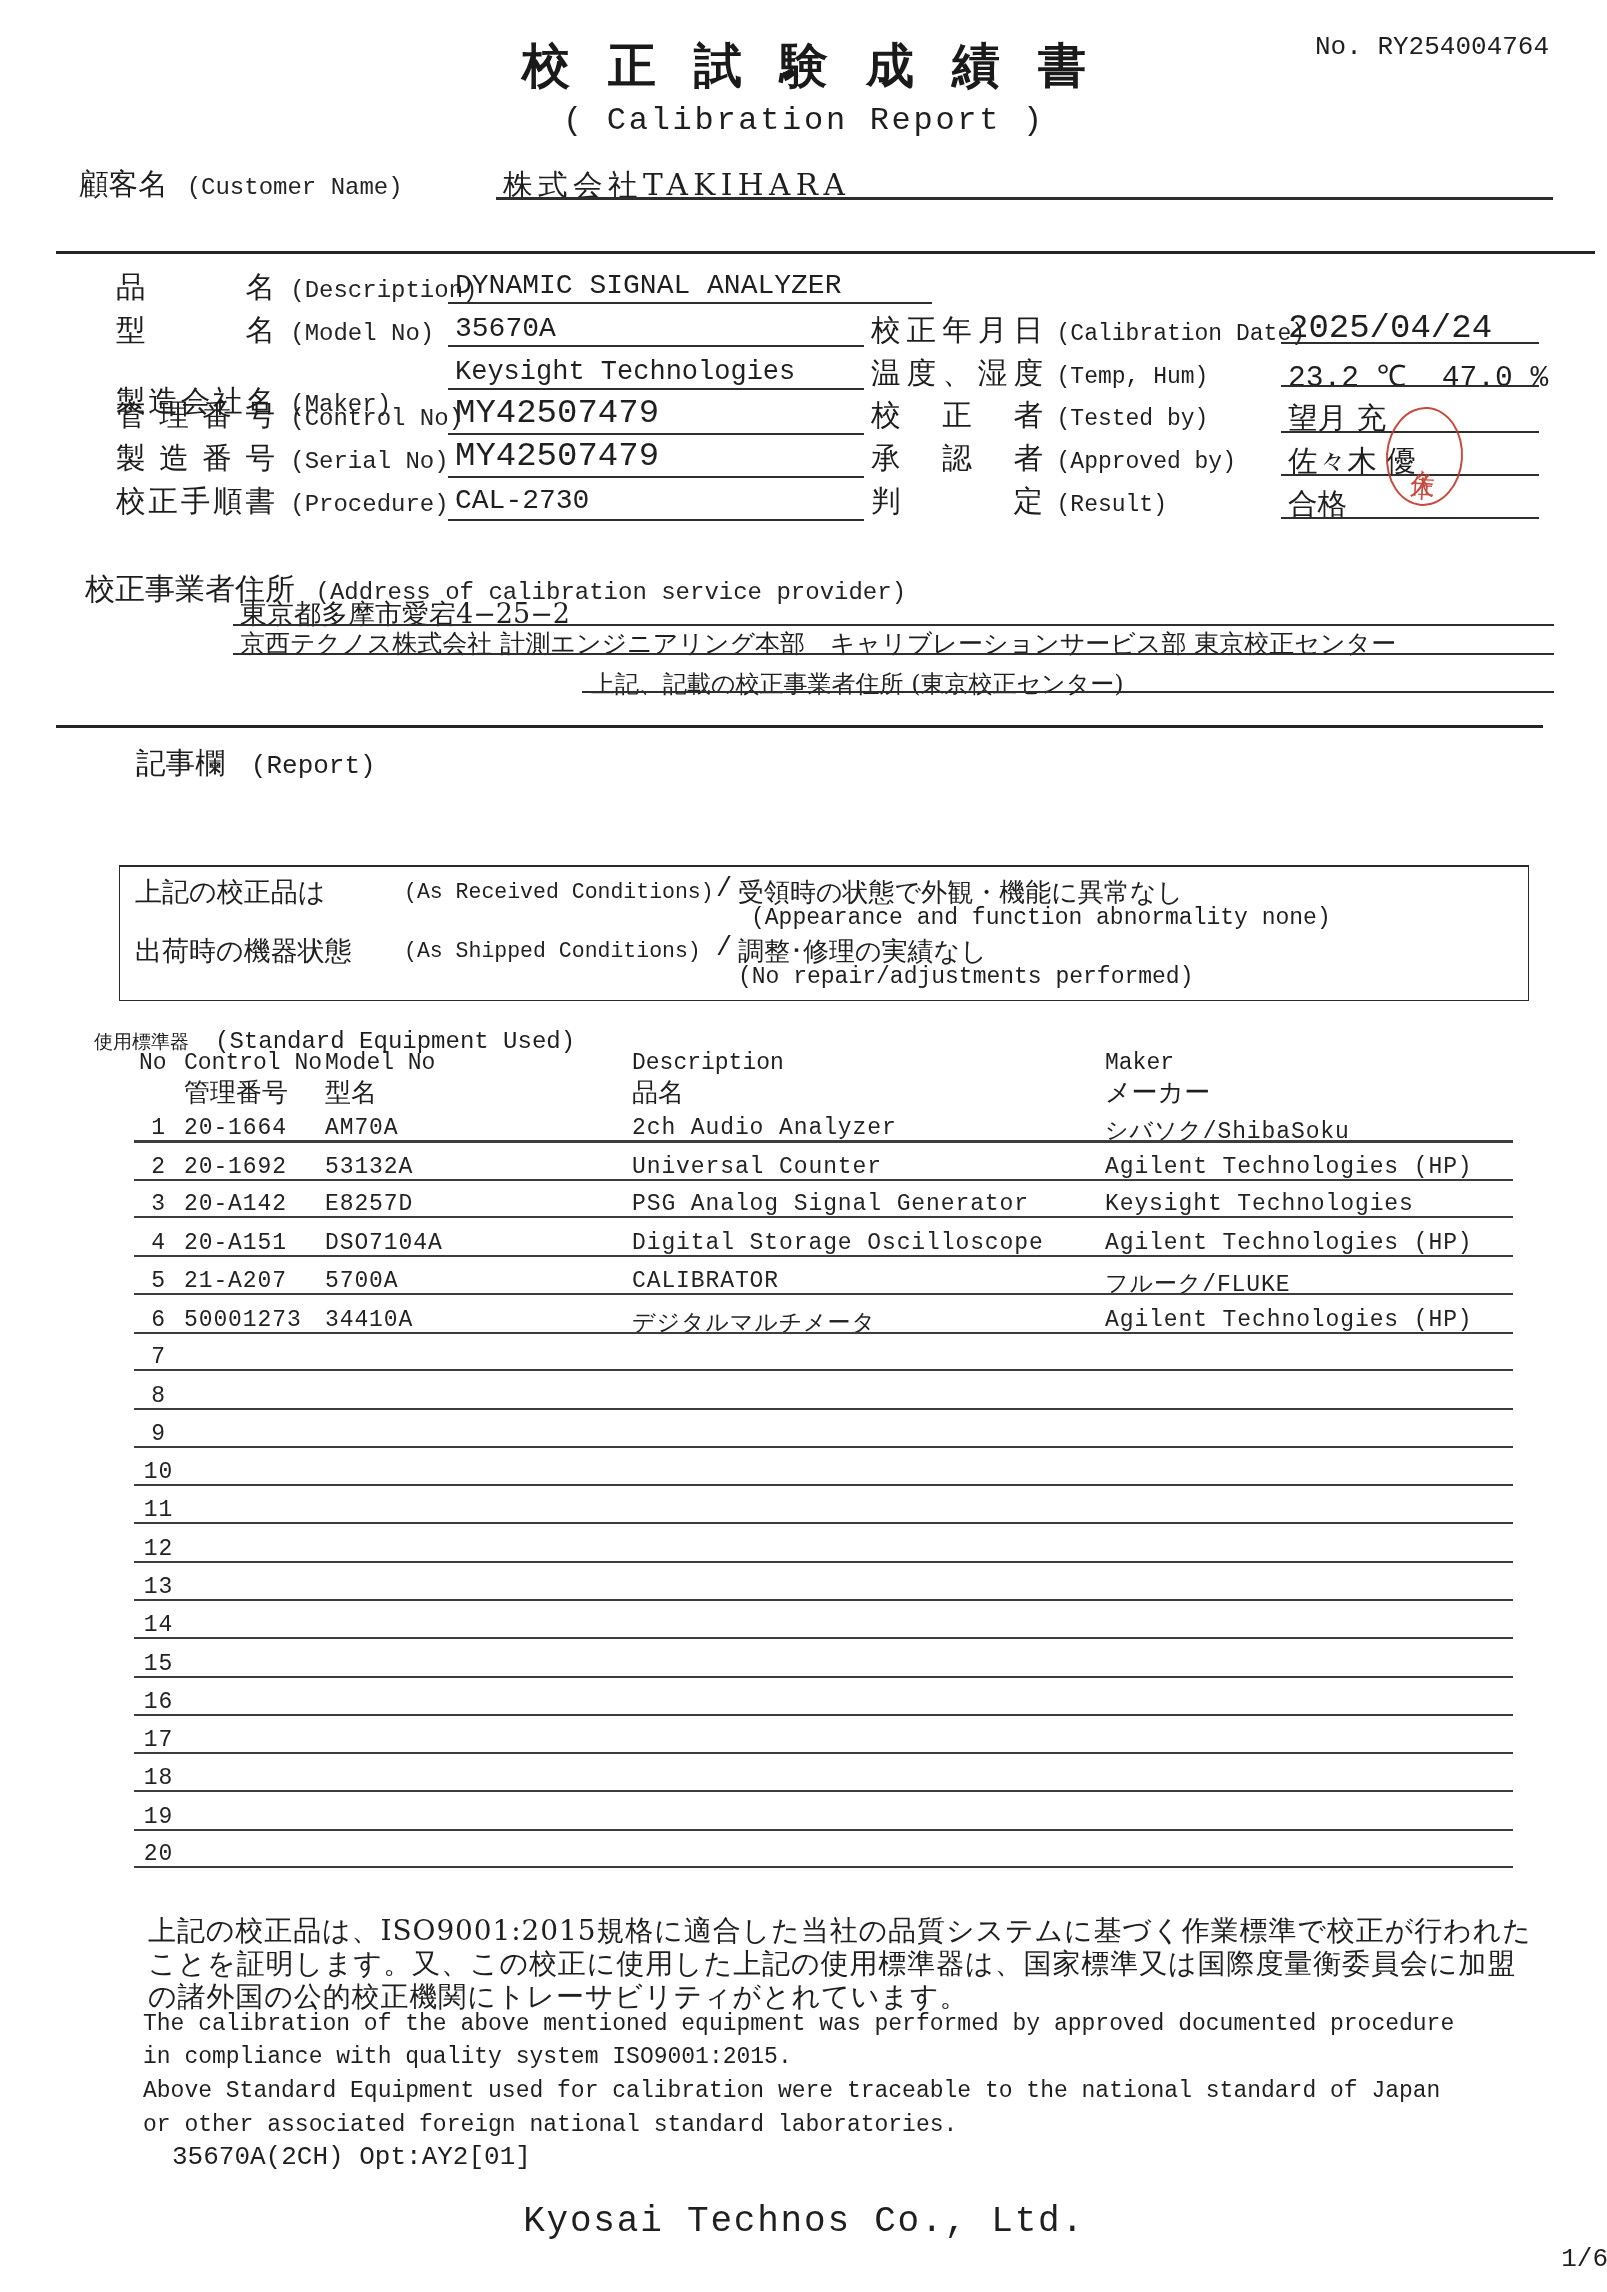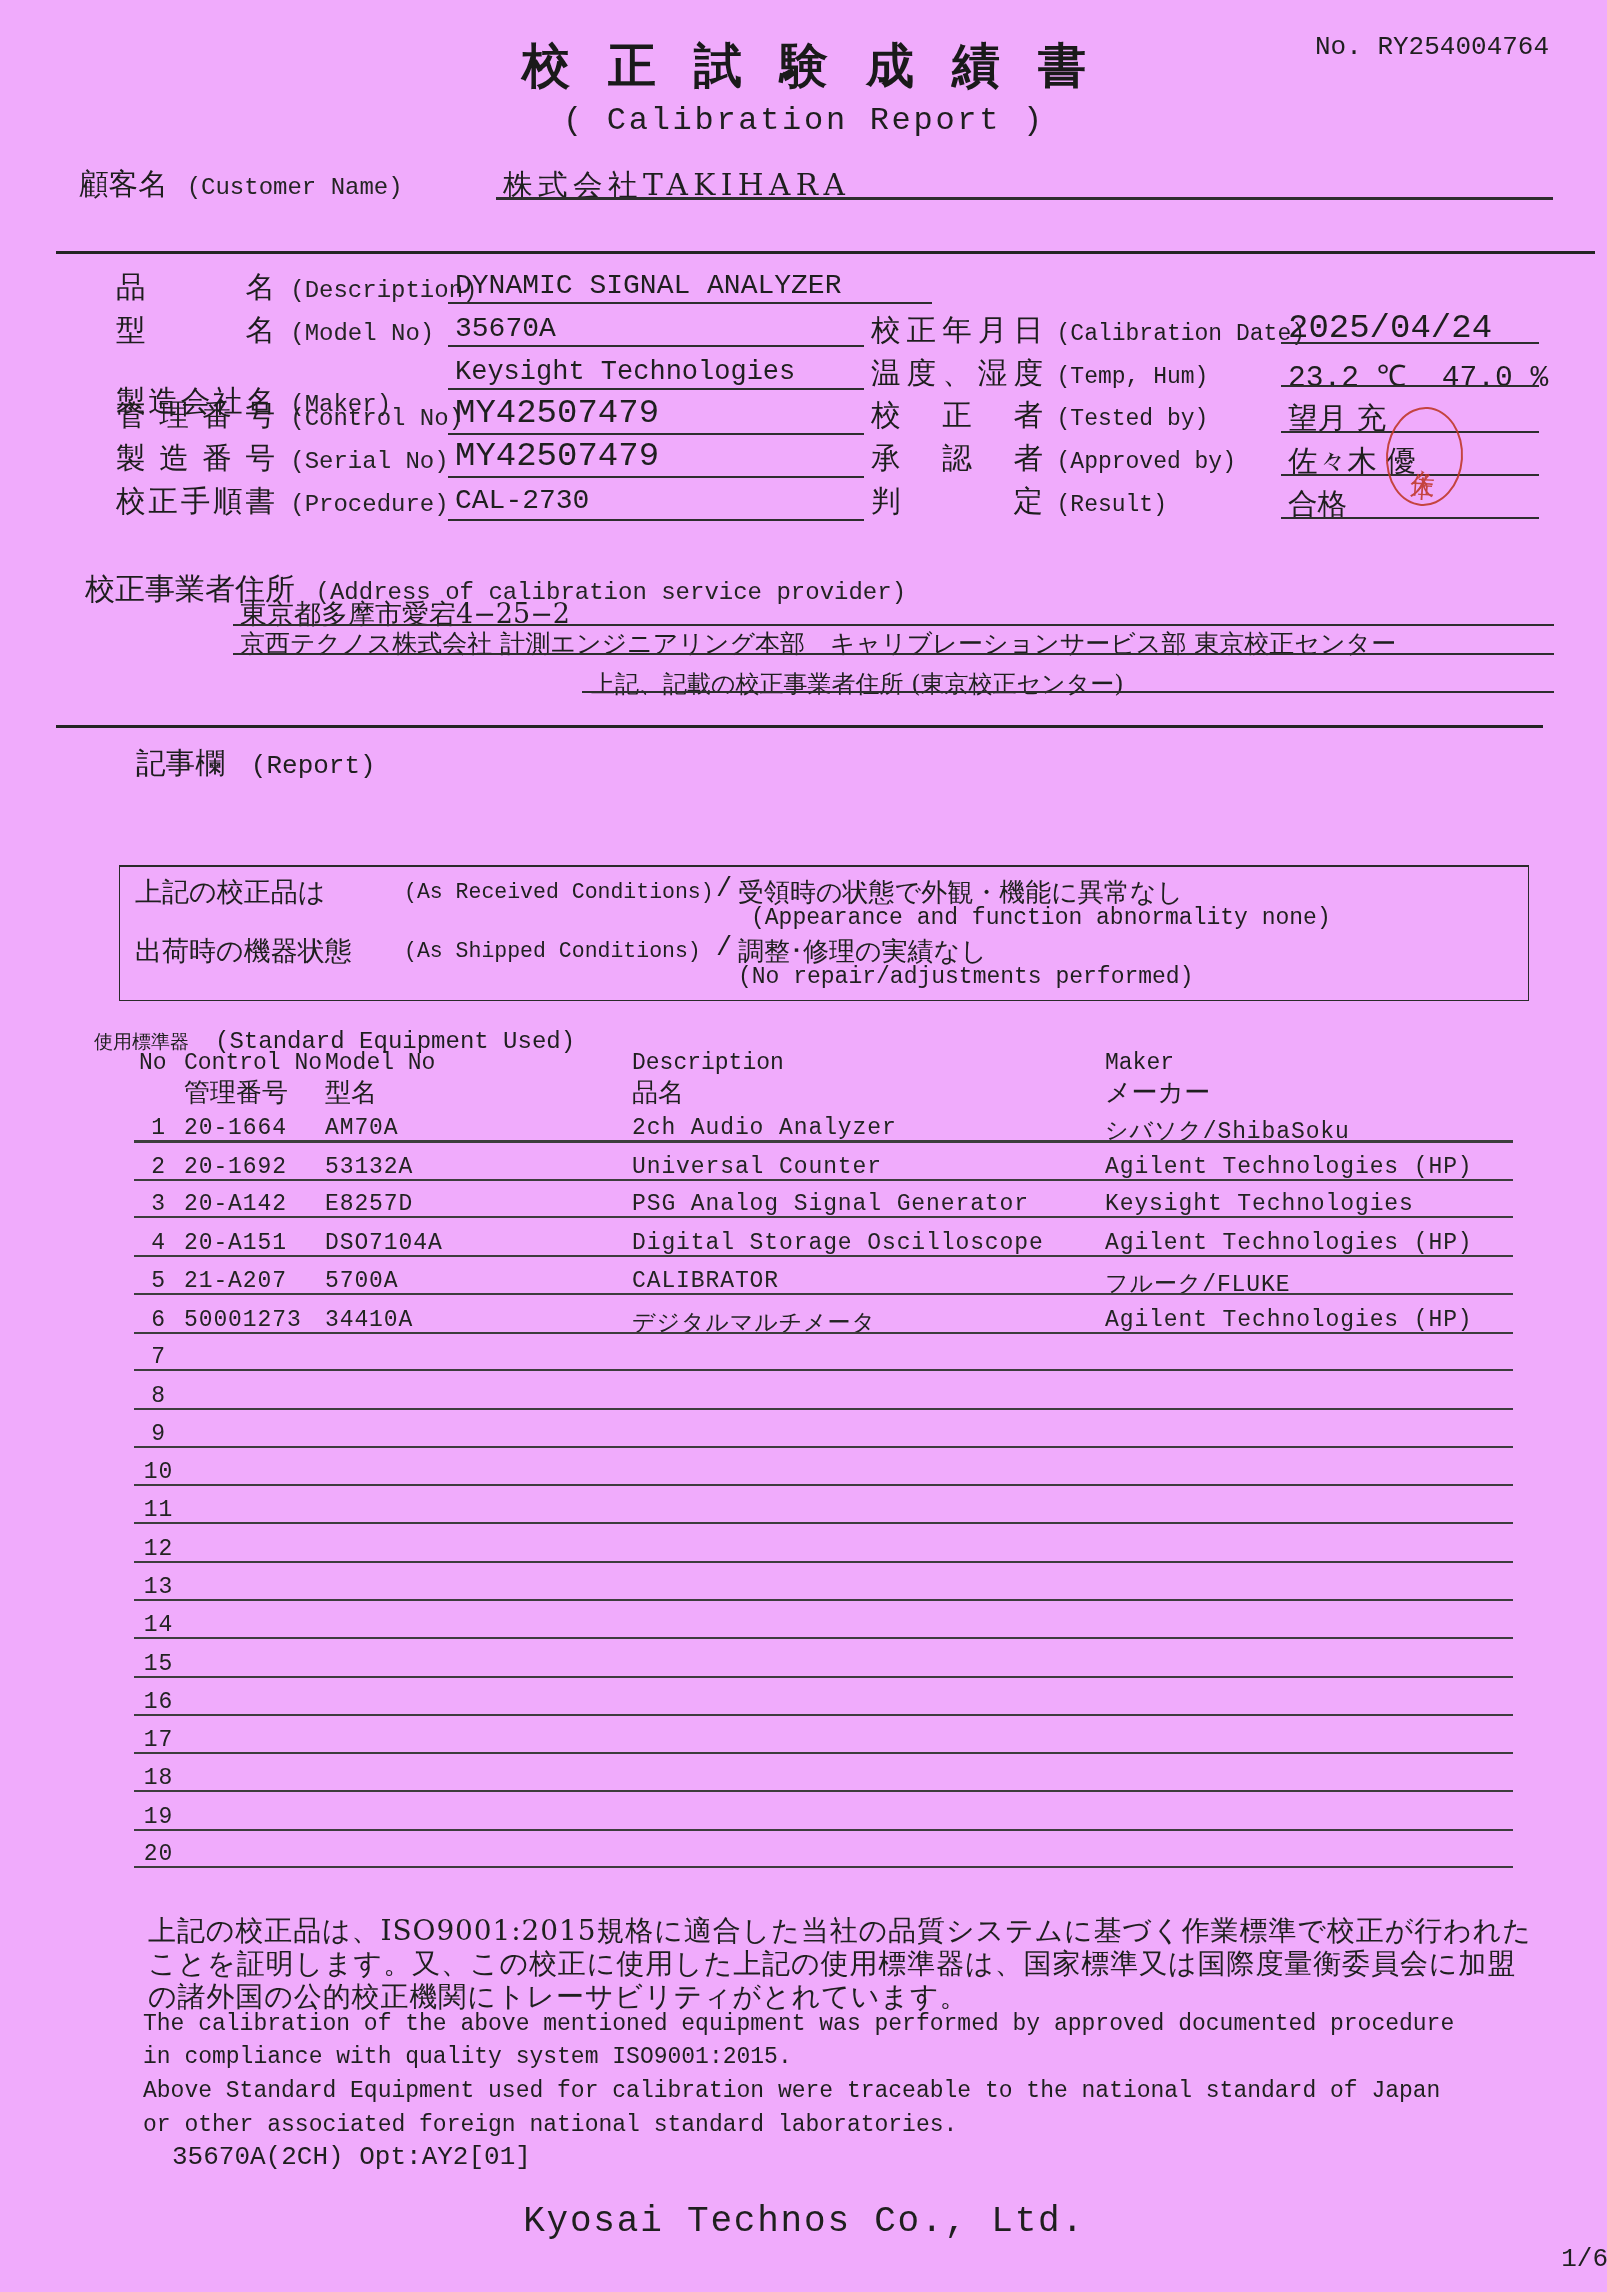--- a/index.html
+++ b/index.html
@@ -1,18 +1,18 @@
 <!DOCTYPE html>
 <html style="font-size:14.3px"><head>
 <meta charset="utf-8">
 <style>
   html,body{margin:0;padding:0;background:#e8e8e6;}
   .page{
     position:relative; width:1608px; height:2293px; margin:0 auto;
-    background:#f0abfc; color:#1f1f1f; overflow:hidden;
+    background:#ffffff; color:#1f1f1f; overflow:hidden;
     font-family:"DejaVu Serif","Liberation Serif",serif;
   }
   .abs{position:absolute;}
   .jp{font-family:"DejaVu Serif","Liberation Serif",serif;}
   .mono{font-family:"Liberation Mono","DejaVu Sans Mono",monospace;}
   .jlabel{display:inline-block; text-align:justify; text-align-last:justify; vertical-align:baseline;}
   .uline{position:absolute; background:#2e2e2e; height:1.8px;}
   .hr{position:absolute; background:#242424; height:2.7px;}
   .cell{font-size:23px; letter-spacing:0.9px; color:#232323; white-space:pre;}
   .row-line{background:#3d3d3d;}

